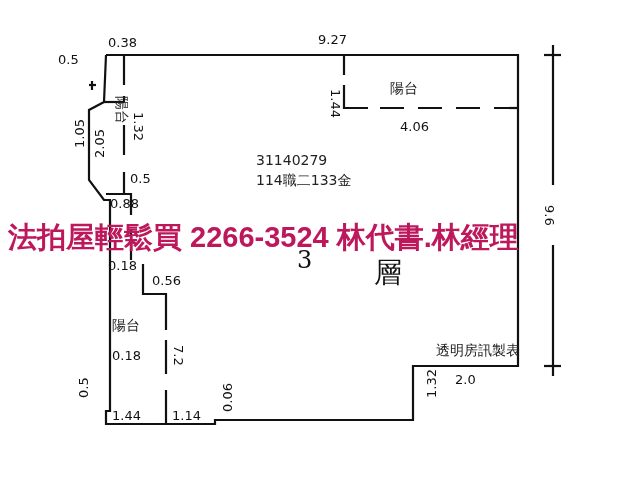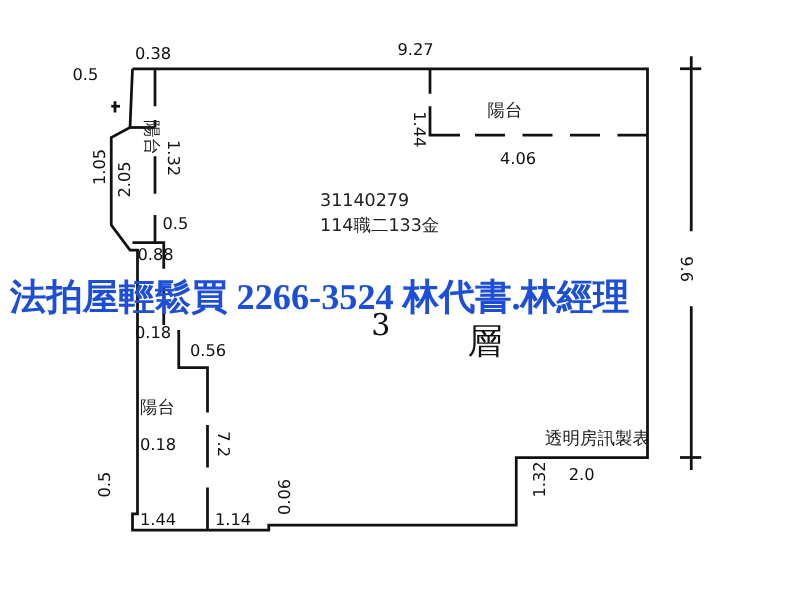--- a/index.html
+++ b/index.html
@@ -1,20 +1,20 @@
 <!DOCTYPE html>
 <html><head>
 <meta charset="utf-8">
 <style>
   html,body{margin:0;padding:0;background:#fff;}
   body{width:640px;height:480px;position:relative;overflow:hidden;font-family:"DejaVu Sans",sans-serif;}
   svg{position:absolute;left:0;top:0;}
   .hand{font-family:"DejaVu Sans",sans-serif;font-size:13px;fill:#111;}
   .print{font-family:"DejaVu Sans",sans-serif;font-size:14px;fill:#222;}
-  .banner{position:absolute;left:8px;top:218px;font-family:Liberation Serif, serif;font-weight:bold;font-size:29px;color:#1d4ed8;white-space:nowrap;letter-spacing:0px;}
+  .banner{position:absolute;left:8px;top:218px;font-family:Liberation Sans, sans-serif;font-weight:bold;font-size:29px;color:#be185d;white-space:nowrap;letter-spacing:0px;}
 </style>
 </head>
 <body>
 
 <svg width="640" height="480" viewBox="0 0 640 480">
   <g stroke="#111" stroke-width="2.2" fill="none">
 
     <polyline points="106,55 518,55 518,366 413,366 413,420 215,420 215,424 106,424 106,411 110,411 110,200 104,200 89,180 89,110 104,102 106,55"></polyline>
 
     <line x1="124" y1="55" x2="124" y2="85"></line>

